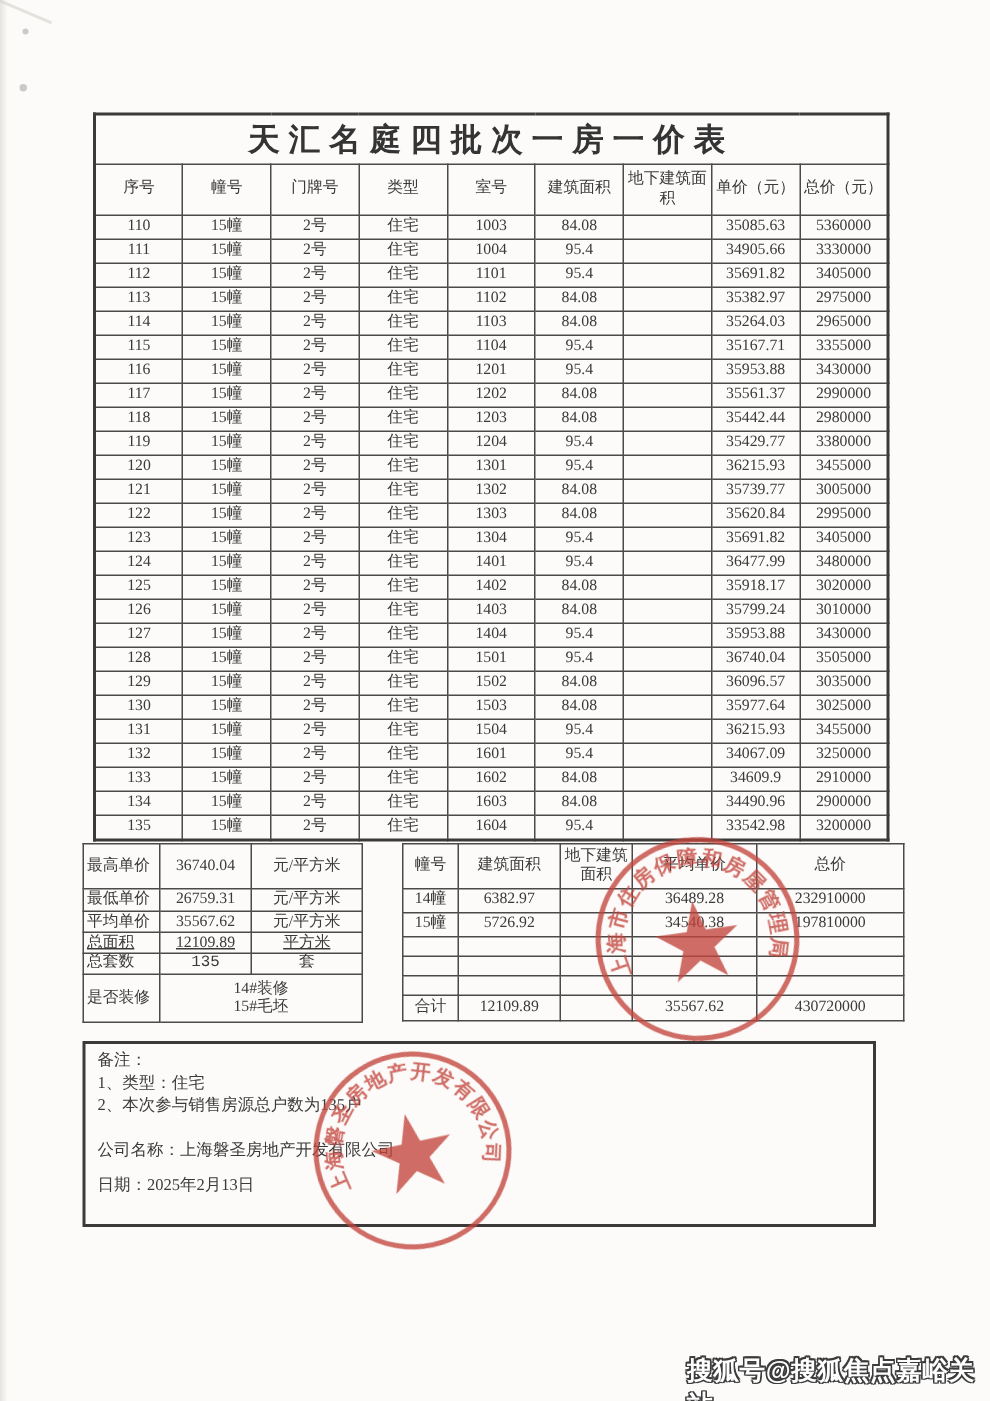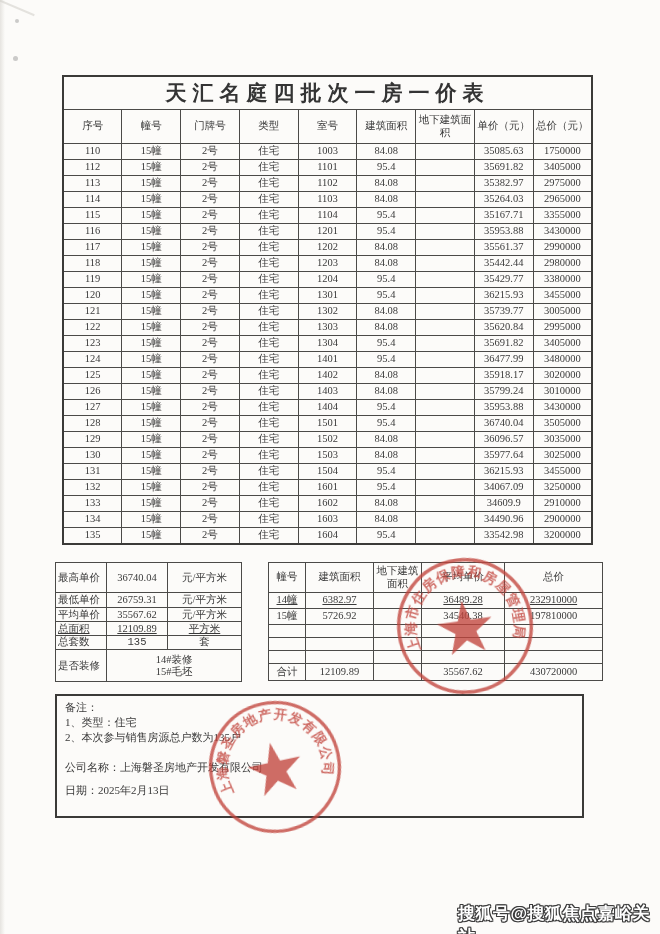--- a/index.html
+++ b/index.html
@@ -90,21 +90,32 @@
     <tbody>
         <tr>
           <td>110</td>
           <td>15幢</td>
           <td>2号</td>
           <td>住宅</td>
           <td>1003</td>
           <td>84.08</td>
           <td></td>
           <td>35085.63</td>
-          <td>1750000</td>
+          <td>5360000</td>
+        </tr>
+        <tr>
+          <td>111</td>
+          <td>15幢</td>
+          <td>2号</td>
+          <td>住宅</td>
+          <td>1004</td>
+          <td>95.4</td>
+          <td></td>
+          <td>34905.66</td>
+          <td>3330000</td>
         </tr>
         <tr>
           <td>112</td>
           <td>15幢</td>
           <td>2号</td>
           <td>住宅</td>
           <td>1101</td>
           <td>95.4</td>
           <td></td>
           <td>35691.82</td>
@@ -407,21 +418,21 @@
     <thead>
         <tr style="height: 30px;">
           <th style="width: 34px;">幢号</th>
           <th style="width: 65px;">建筑面积</th>
           <th style="width: 45px;">地下建筑面积</th>
           <th style="width: 80px;">平均单价</th>
           <th style="width: 95px;">总价</th>
         </tr>
       </thead>
     <tbody>
-        <tr style="height: 16px; text-decoration: underline;">
+        <tr style="height: 16px;">
           <td>14幢</td>
           <td>6382.97</td>
           <td></td>
           <td>36489.28</td>
           <td>232910000</td>
         </tr>
         <tr style="height: 16px;">
           <td>15幢</td>
           <td>5726.92</td>
           <td></td>

